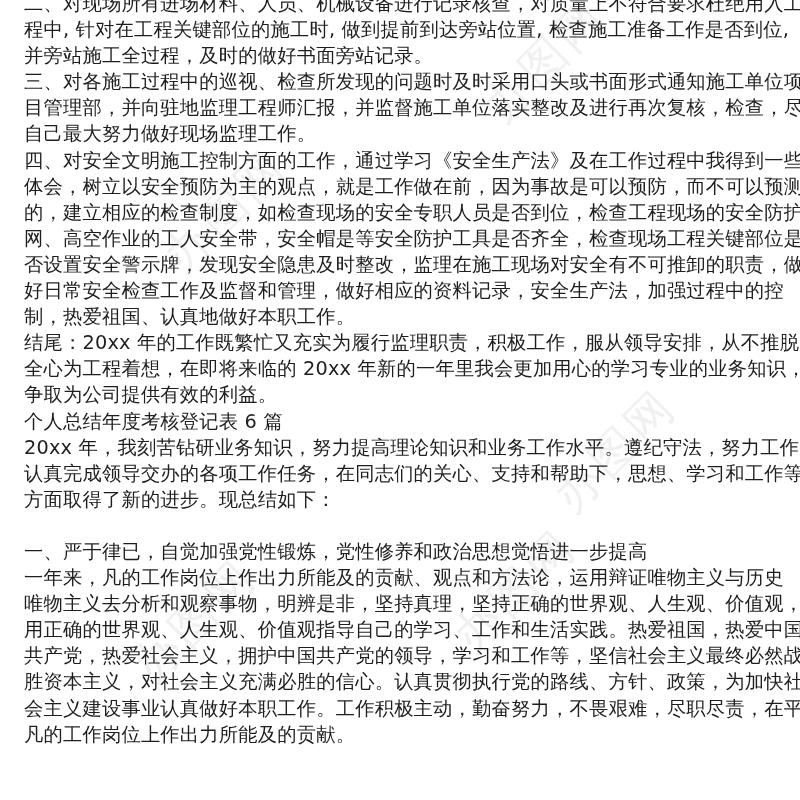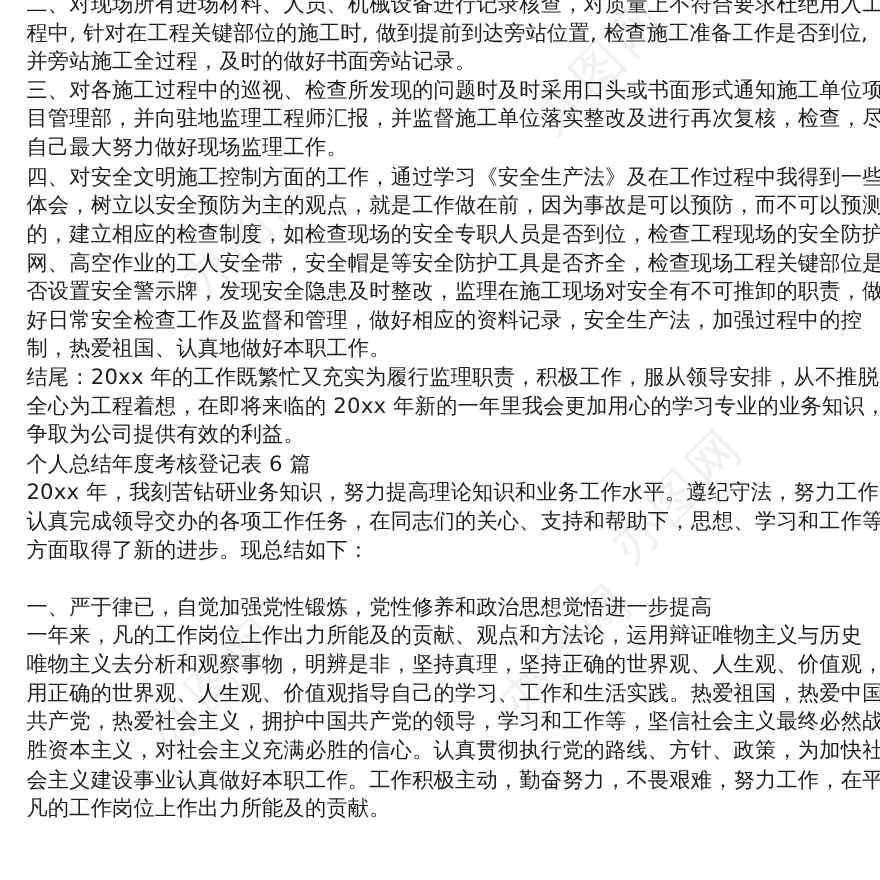--- a/index.html
+++ b/index.html
@@ -66,21 +66,21 @@
   <div class="line">20xx 年，我刻苦钻研业务知识，努力提高理论知识和业务工作水平。遵纪守法，努力工作，</div>
   <div class="line">认真完成领导交办的各项工作任务，在同志们的关心、支持和帮助下，思想、学习和工作等</div>
   <div class="line">方面取得了新的进步。现总结如下：</div>
   <div class="blank"></div>
   <div class="line">一、严于律已，自觉加强党性锻炼，党性修养和政治思想觉悟进一步提高</div>
   <div class="line">一年来，凡的工作岗位上作出力所能及的贡献、观点和方法论，运用辩证唯物主义与历史</div>
   <div class="line">唯物主义去分析和观察事物，明辨是非，坚持真理，坚持正确的世界观、人生观、价值观，</div>
   <div class="line">用正确的世界观、人生观、价值观指导自己的学习、工作和生活实践。热爱祖国，热爱中国</div>
   <div class="line">共产党，热爱社会主义，拥护中国共产党的领导，学习和工作等，坚信社会主义最终必然战</div>
   <div class="line">胜资本主义，对社会主义充满必胜的信心。认真贯彻执行党的路线、方针、政策，为加快社</div>
-  <div class="line">会主义建设事业认真做好本职工作。工作积极主动，勤奋努力，不畏艰难，努力工作，在平</div>
+  <div class="line">会主义建设事业认真做好本职工作。工作积极主动，勤奋努力，不畏艰难，尽职尽责，在平</div>
   <div class="line">凡的工作岗位上作出力所能及的贡献。</div>
 </div>
 
 <div class="watermark" style="left:150px; top:180px;">办图网</div>
 <div class="watermark" style="left:470px; top:30px;">办图网</div>
 <div class="watermark" style="left:540px; top:420px;">办图网</div>
 <div class="watermark" style="left:120px; top:590px;">办图网</div>
 <div class="watermark" style="left:440px; top:560px;">办图网</div>
 
 </body></html>

